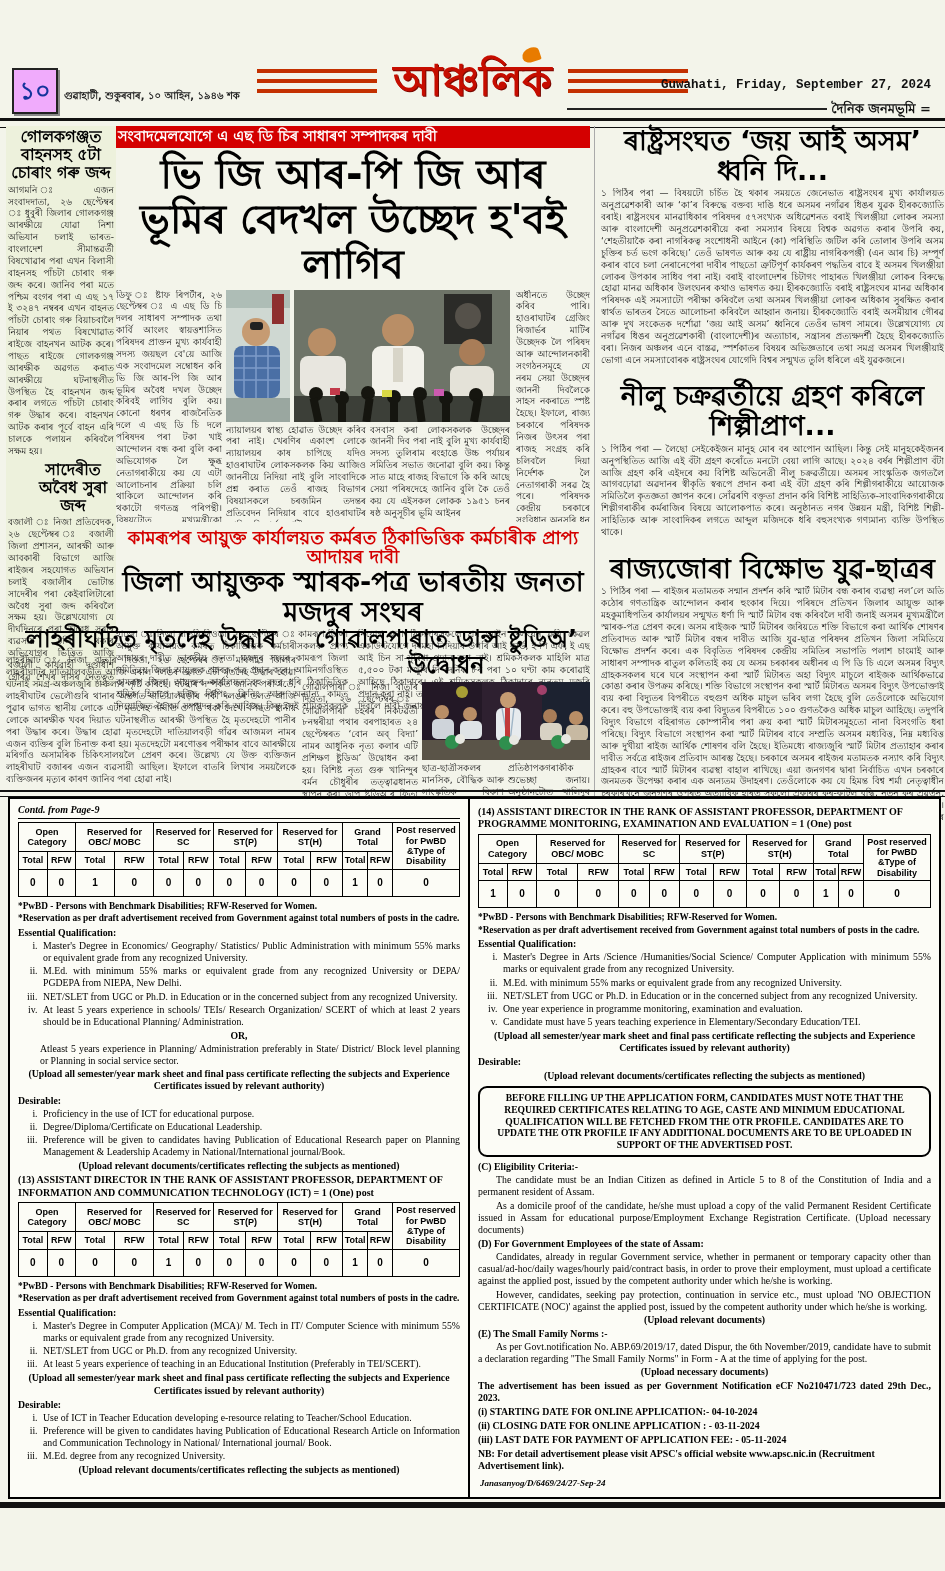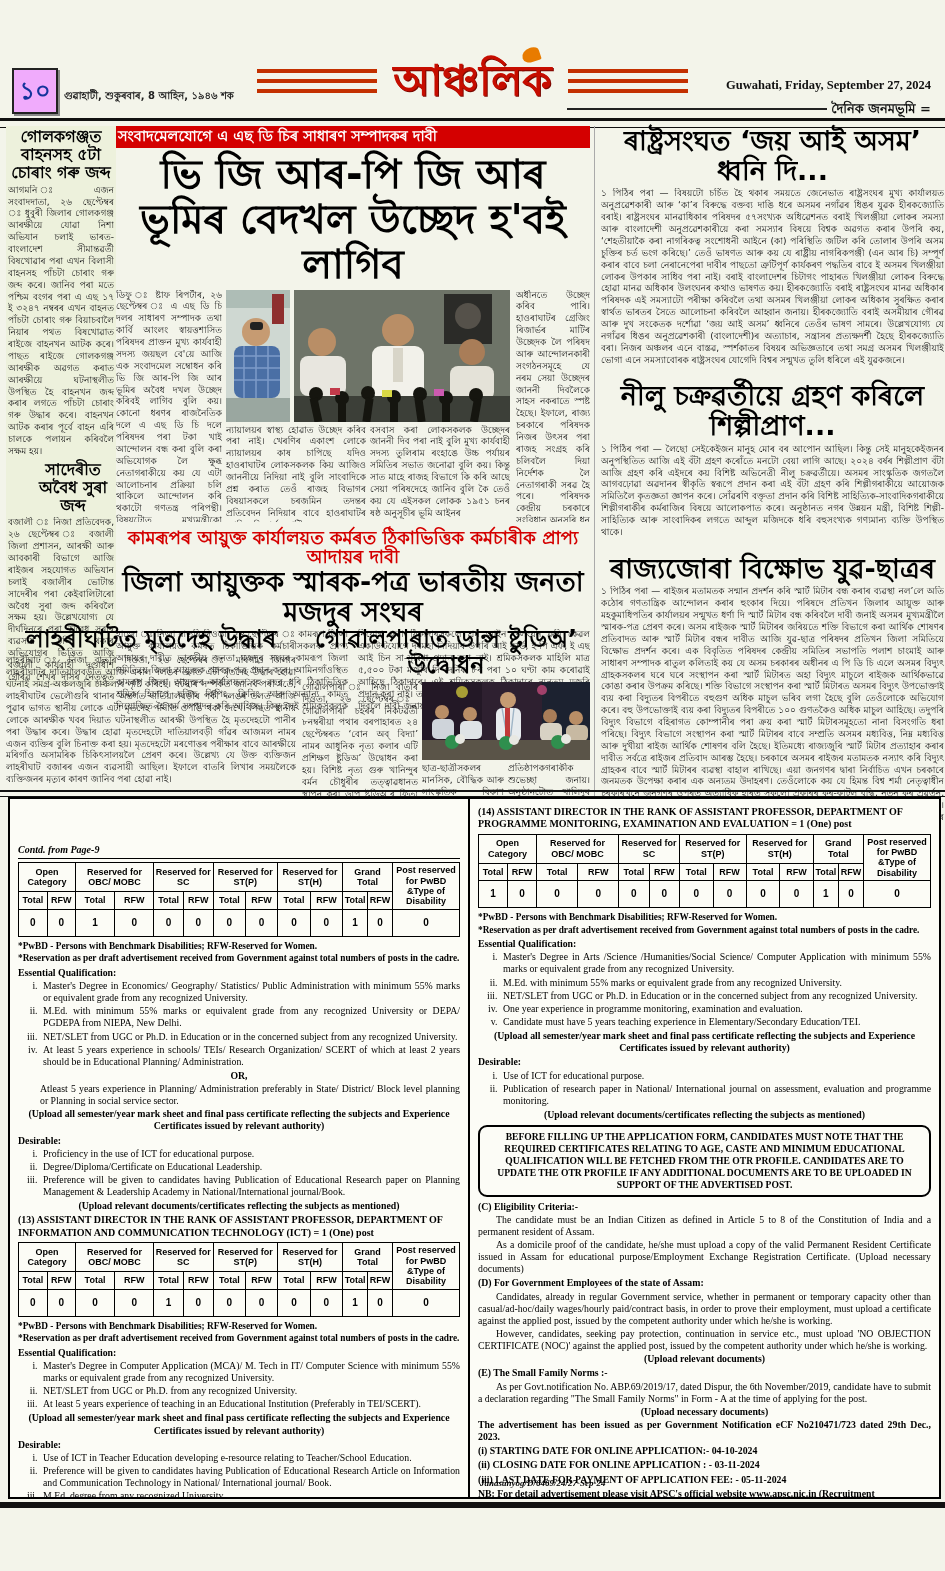--- a/index.html
+++ b/index.html
@@ -4,21 +4,21 @@
 <style>
   html,body{margin:0;padding:0;}
   .page{position:relative;width:945px;height:1571px;background:#f3f4ea;font-family:"DejaVu Sans",sans-serif;overflow:hidden;}
   
   .pageno{position:absolute;left:12px;top:68px;width:42px;height:42px;background:#f0abfc;border:2px solid #222;box-shadow:2px 2px 0 #888;display:flex;align-items:flex-end;justify-content:center;font-size:24px;font-weight:bold;color:#14349c;}
   .dateline-as{position:absolute;left:64px;top:88px;font-size:10px;font-weight:bold;color:#222;}
   .masthead-wrap{position:absolute;left:0;top:60px;width:100%;display:flex;align-items:center;justify-content:center;gap:10px;}
   .mast-lines{width:120px;height:24px;background:repeating-linear-gradient(#c33000 0 4px,rgba(0,0,0,0) 4px 10px);}
   .masthead{font-size:42px;line-height:1;font-weight:bold;color:#c60d00;text-shadow:1px 1px 0 #7a0800;position:relative;padding:0 6px;}
   .flame{position:absolute;right:18px;top:-12px;width:18px;height:14px;background:#e87b00;border-radius:60% 40% 10% 50%;transform:rotate(-18deg);}
-  .dateline-en{position:absolute;right:14px;top:78px;font-size:12.5px;font-weight:bold;color:#111;font-family:Liberation Serif, serif;}
+  .dateline-en{position:absolute;right:14px;top:78px;font-size:12.5px;font-weight:bold;color:#111;font-family:Liberation Mono, monospace;}
   .paper-name{position:absolute;right:14px;top:99px;font-size:13px;font-weight:bold;color:#111;}
   .paper-dash{position:absolute;right:118px;top:108px;width:260px;border-top:2px solid #222;}
   .toprule{position:absolute;left:0;top:118px;width:100%;height:6px;border-top:3px solid #111;border-bottom:1px solid #111;}
   
   .abody{font-size:9px;line-height:1.32;text-align:justify;color:#151515;overflow:hidden;}
   .h-left{font-size:16px;font-weight:bold;text-align:center;line-height:1.12;color:#000;}
   .kicker{background:#d40000;color:#fff;font-weight:bold;font-size:14.5px;padding:3px 2px;line-height:1.1;}
   .kicker2{color:#d40000;font-weight:bold;font-size:18px;text-align:center;line-height:1.1;}
   .headline-xl{font-size:40px;font-weight:bold;text-align:center;line-height:1.13;color:#000;}
   .headline-l{font-size:27px;font-weight:bold;text-align:center;line-height:1.1;color:#000;}
@@ -27,21 +27,21 @@
   .midcol{position:absolute;left:116px;top:126px;width:474px;}
   .rightcol{position:absolute;left:594px;top:126px;width:343px;border-left:1px solid #aaa;padding-left:6px;}
   .photo{background:#777;overflow:hidden;}
   .photo svg{display:block;width:100%;height:100%;}
   .sep-mid{position:absolute;left:0;top:790px;width:100%;height:4px;border-top:2px solid #111;border-bottom:1px solid #111;}
   .bottomrule{position:absolute;left:0;top:1502px;width:100%;height:6px;background:#111;}
   
   .adbox{position:absolute;top:797px;background:#fcfcf6;border:2px solid #000;font-family:"Liberation Serif",serif;font-size:9.8px;line-height:1.24;color:#000;padding:5px 8px;overflow:hidden;}
   .adbox.left{left:8px;width:442px;height:688px;}
   .adbox.right{left:468px;width:453px;height:688px;position:absolute;}
-  .contd{font-style:italic;font-weight:bold;font-size:10px;border-bottom:1px solid #000;padding-bottom:2px;margin-bottom:3px;margin-top:40px;}
+  .contd{font-style:italic;font-weight:bold;font-size:10px;border-bottom:1px solid #000;padding-bottom:2px;margin-bottom:3px;}
   .adtitle{font-weight:bold;font-size:10px;margin:2px 0 3px 0;}
   table.adtable{width:100%;border-collapse:collapse;font-family:"Liberation Sans",sans-serif;margin:2px 0 4px 0;}
   table.adtable th,table.adtable td{border:1px solid #000;text-align:center;font-weight:bold;font-size:9px;padding:2px 1px;line-height:1.15;}
   table.adtable td{font-size:10px;height:22px;}
   .note{font-weight:bold;font-size:9.3px;margin:1px 0;}
   .sechead{font-weight:bold;font-size:9.8px;margin:2px 0 1px 0;}
   ol.roman{margin:0 0 2px 0;padding-left:22px;list-style-type:lower-roman;}
   ol.roman li{margin:0 0 1px 0;padding-left:3px;text-align:justify;}
   .centerb{font-weight:bold;text-align:center;margin:1px 0;}
   .justp{text-align:justify;margin:1px 0;text-indent:18px;}
@@ -51,21 +51,21 @@
   .flexrow{display:flex;gap:4px;}
 </style>
 </head>
 <body>
 
 <div class="page">
 
   <div class="pageno">
       <span>১০</span>
     </div>
-  <div class="dateline-as">গুৱাহাটী, শুকুৰবাৰ, 8 আহিন, ১৯৪৬ শক</div>
+  <div class="dateline-as">গুৱাহাটী, শুকুৰবাৰ, ১০ আহিন, ১৯৪৬ শক</div>
   <div class="masthead-wrap">
     <div class="mast-lines"></div>
     <div class="masthead"><span class="flame"></span><span>আঞ্চলিক</span></div>
     <div class="mast-lines"></div>
   </div>
   <div class="dateline-en">Guwahati, Friday, September 27, 2024</div>
   <div class="paper-dash"></div>
   <div class="paper-name">দৈনিক জনমভূমি =</div>
   <div class="toprule"></div>
 
@@ -386,24 +386,20 @@
     <div class="sechead">Essential Qualification:</div>
     <ol class="roman">
       <li>Master's Degree in Arts /Science /Humanities/Social Science/ Computer Application with minimum 55% marks or equivalent grade from any recognized University.</li>
       <li>M.Ed. with minimum 55% marks or equivalent grade from any recognized University.</li>
       <li>NET/SLET from UGC or Ph.D. in Education or in the concerned subject from any recognized University.</li>
       <li>One year experience in programme monitoring, examination and evaluation.</li>
       <li>Candidate must have 5 years teaching experience in Elementary/Secondary Education/TEI.</li>
     </ol>
     <div class="centerb">(Upload all semester/year mark sheet and final pass certificate reflecting the subjects and Experience Certificates issued by relevant authority)</div>
     <div class="sechead">Desirable:</div>
-    <ol class="roman">
-      <li>Use of ICT for educational purpose.</li>
-      <li>Publication of research paper in National/ International journal on assessment, evaluation and programme monitoring.</li>
-    </ol>
     <div class="centerb">(Upload relevant documents/certificates reflecting the subjects as mentioned)</div>
 
     <div class="notice">BEFORE FILLING UP THE APPLICATION FORM, CANDIDATES MUST NOTE THAT THE REQUIRED CERTIFICATES RELATING TO AGE, CASTE AND MINIMUM EDUCATIONAL QUALIFICATION WILL BE FETCHED FROM THE OTR PROFILE. CANDIDATES ARE TO UPDATE THE OTR PROFILE IF ANY ADDITIONAL DOCUMENTS ARE TO BE UPLOADED IN SUPPORT OF THE ADVERTISED POST.</div>
 
     <div class="sechead">(C) Eligibility Criteria:-</div>
     <div class="justp">The candidate must be an Indian Citizen as defined in Article 5 to 8 of the Constitution of India and a permanent resident of Assam.</div>
     <div class="justp">As a domicile proof of the candidate, he/she must upload a copy of the valid Permanent Resident Certificate issued in Assam for educational purpose/Employment Exchange Registration Certificate. (Upload necessary documents)</div>
 
     <div class="sechead">(D) For Government Employees of the state of Assam:</div>
     <div class="justp">Candidates, already in regular Government service, whether in permanent or temporary capacity other than casual/ad-hoc/daily wages/hourly paid/contract basis, in order to prove their employment, must upload a certificate against the applied post, issued by the competent authority under which he/she is working.</div>

